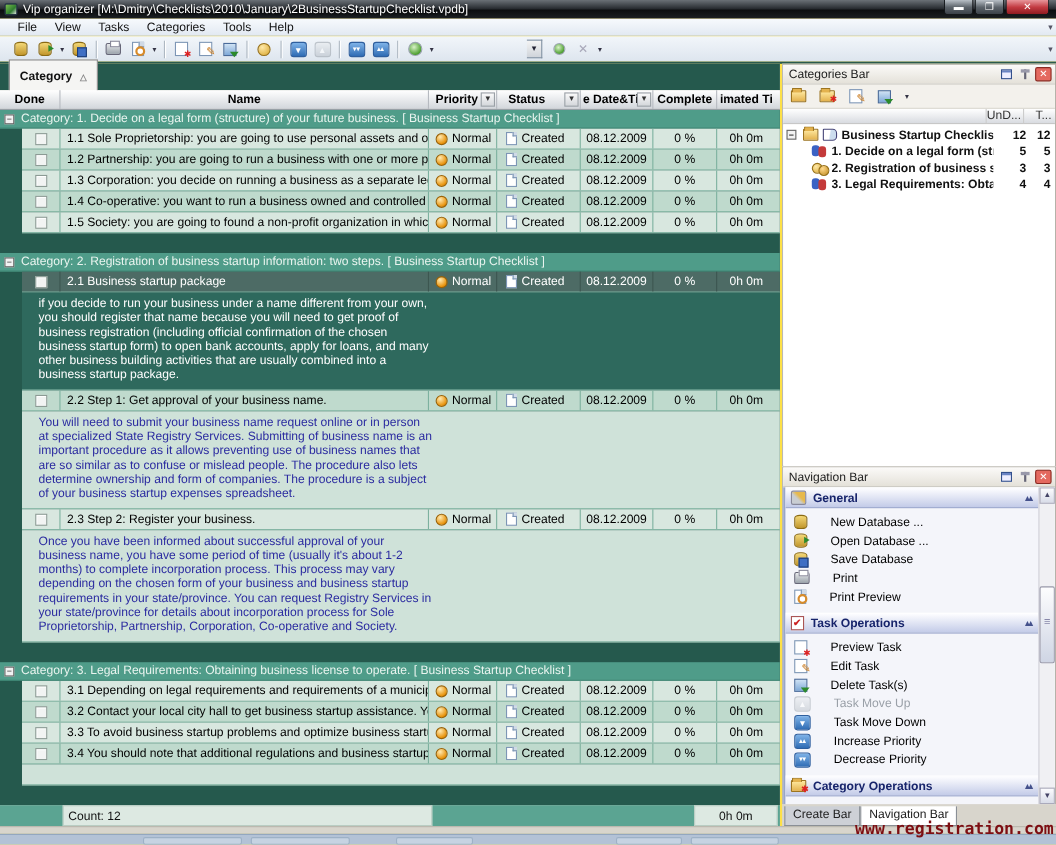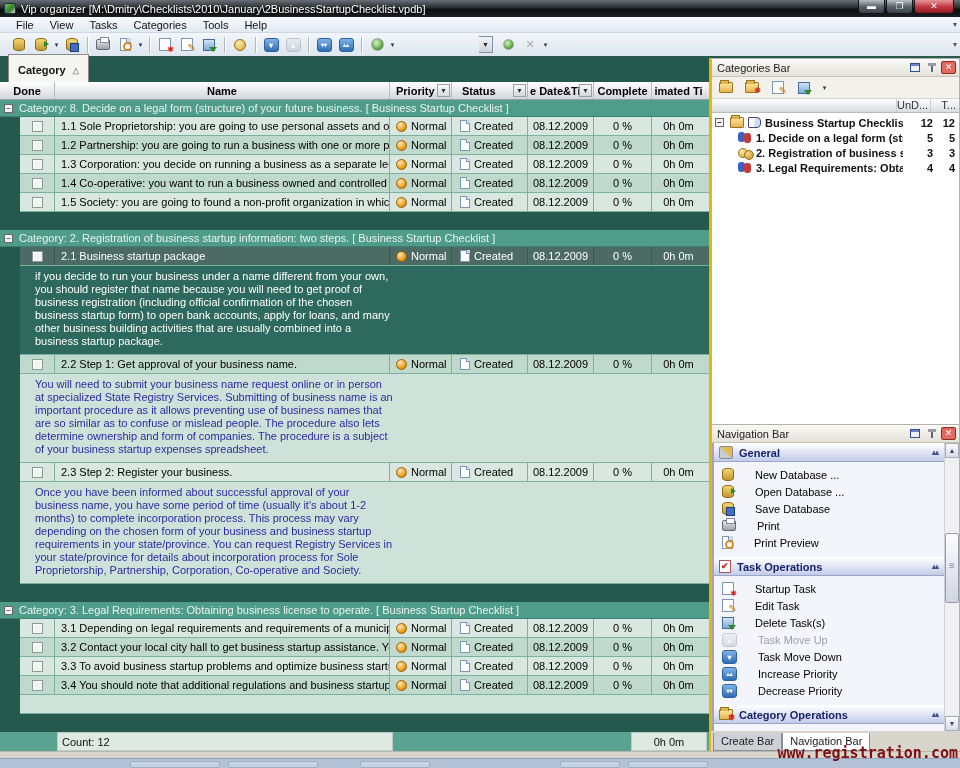--- a/index.html
+++ b/index.html
@@ -1,17 +1,17 @@
 <!DOCTYPE html>
 <html><head>
 <meta charset="utf-8">
 <style>
   * { margin:0; padding:0; box-sizing:border-box; }
   html,body { width:960px; height:768px; overflow:hidden; font-family:"Liberation Sans",sans-serif; }
-  .window { position:relative; width:960px; height:768px; background:#eab308; font-size:11px; }
+  .window { position:relative; width:960px; height:768px; background:#fde047; font-size:11px; }
 
   
   .titlebar { position:absolute; left:0; top:0; width:960px; height:17px;
     background:linear-gradient(#6a7076 0%,#2a2e33 45%,#0c0e10 55%,#1c2023 100%);
     color:#fff; display:flex; align-items:center; padding-left:4px; }
   .appicon { width:12px; height:11px; margin-right:5px; border-radius:2px;
     background:linear-gradient(135deg,#7cc24e,#2f7d2f 60%,#e8e8e8); border:1px solid #234; }
   .titletext { font-size:11px; text-shadow:0 1px 2px #000; white-space:nowrap; }
   .winbtns { position:absolute; right:6px; top:0; display:flex; }
   .wbtn { width:27px; height:14px; margin-left:1px; border:1px solid #14171a; border-top:none;
@@ -289,21 +289,21 @@
       <span class="hcell" style="width:66px;justify-content:flex-start;padding-left:2px;">
         <span>e Date&amp;Tir</span>
         <span class="hdrop">▼</span>
       </span>
       <span class="hcell" style="width:58px;">Complete</span>
       <span class="hcell" style="width:53px;border-right:none;">imated Ti</span>
     </div>
     <div class="tbody">
         <div class="cat-band">
           <span class="expander">−</span>
-          <span>Category: 8. Decide on a legal form (structure) of your future business.    [ Business Startup Checklist ]</span>
+          <span>Category: 1. Decide on a legal form (structure) of your future business.    [ Business Startup Checklist ]</span>
         </div>
         <div class="trow">
           <span class="tcell" style="width: 35px; justify-content: center;">
             <span class="cb"></span>
           </span>
           <span class="tcell" style="width: 335px; padding-left: 6px;">1.1 Sole Proprietorship: you are going to use personal assets and own</span>
           <span class="tcell" style="width: 62px;">
             <span class="pball"></span>
             <span>Normal</span>
           </span>
@@ -639,21 +639,21 @@
             </div>
             <div class="nsec">
               <span class="ic i-clip"></span>
               <span>Task Operations</span>
               <span class="sp"></span>
               <span class="chev">▴▴</span>
             </div>
             <div style="padding: 4px 0px 6px;">
               <div class="nitem">
                 <span class="ic i-task new"></span>
-                <span>Startup Task</span>
+                <span>Preview Task</span>
               </div>
               <div class="nitem">
                 <span class="ic i-task edit"></span>
                 <span>Edit Task</span>
               </div>
               <div class="nitem">
                 <span class="ic i-del"></span>
                 <span>Delete Task(s)</span>
               </div>
               <div class="nitem disabled">

